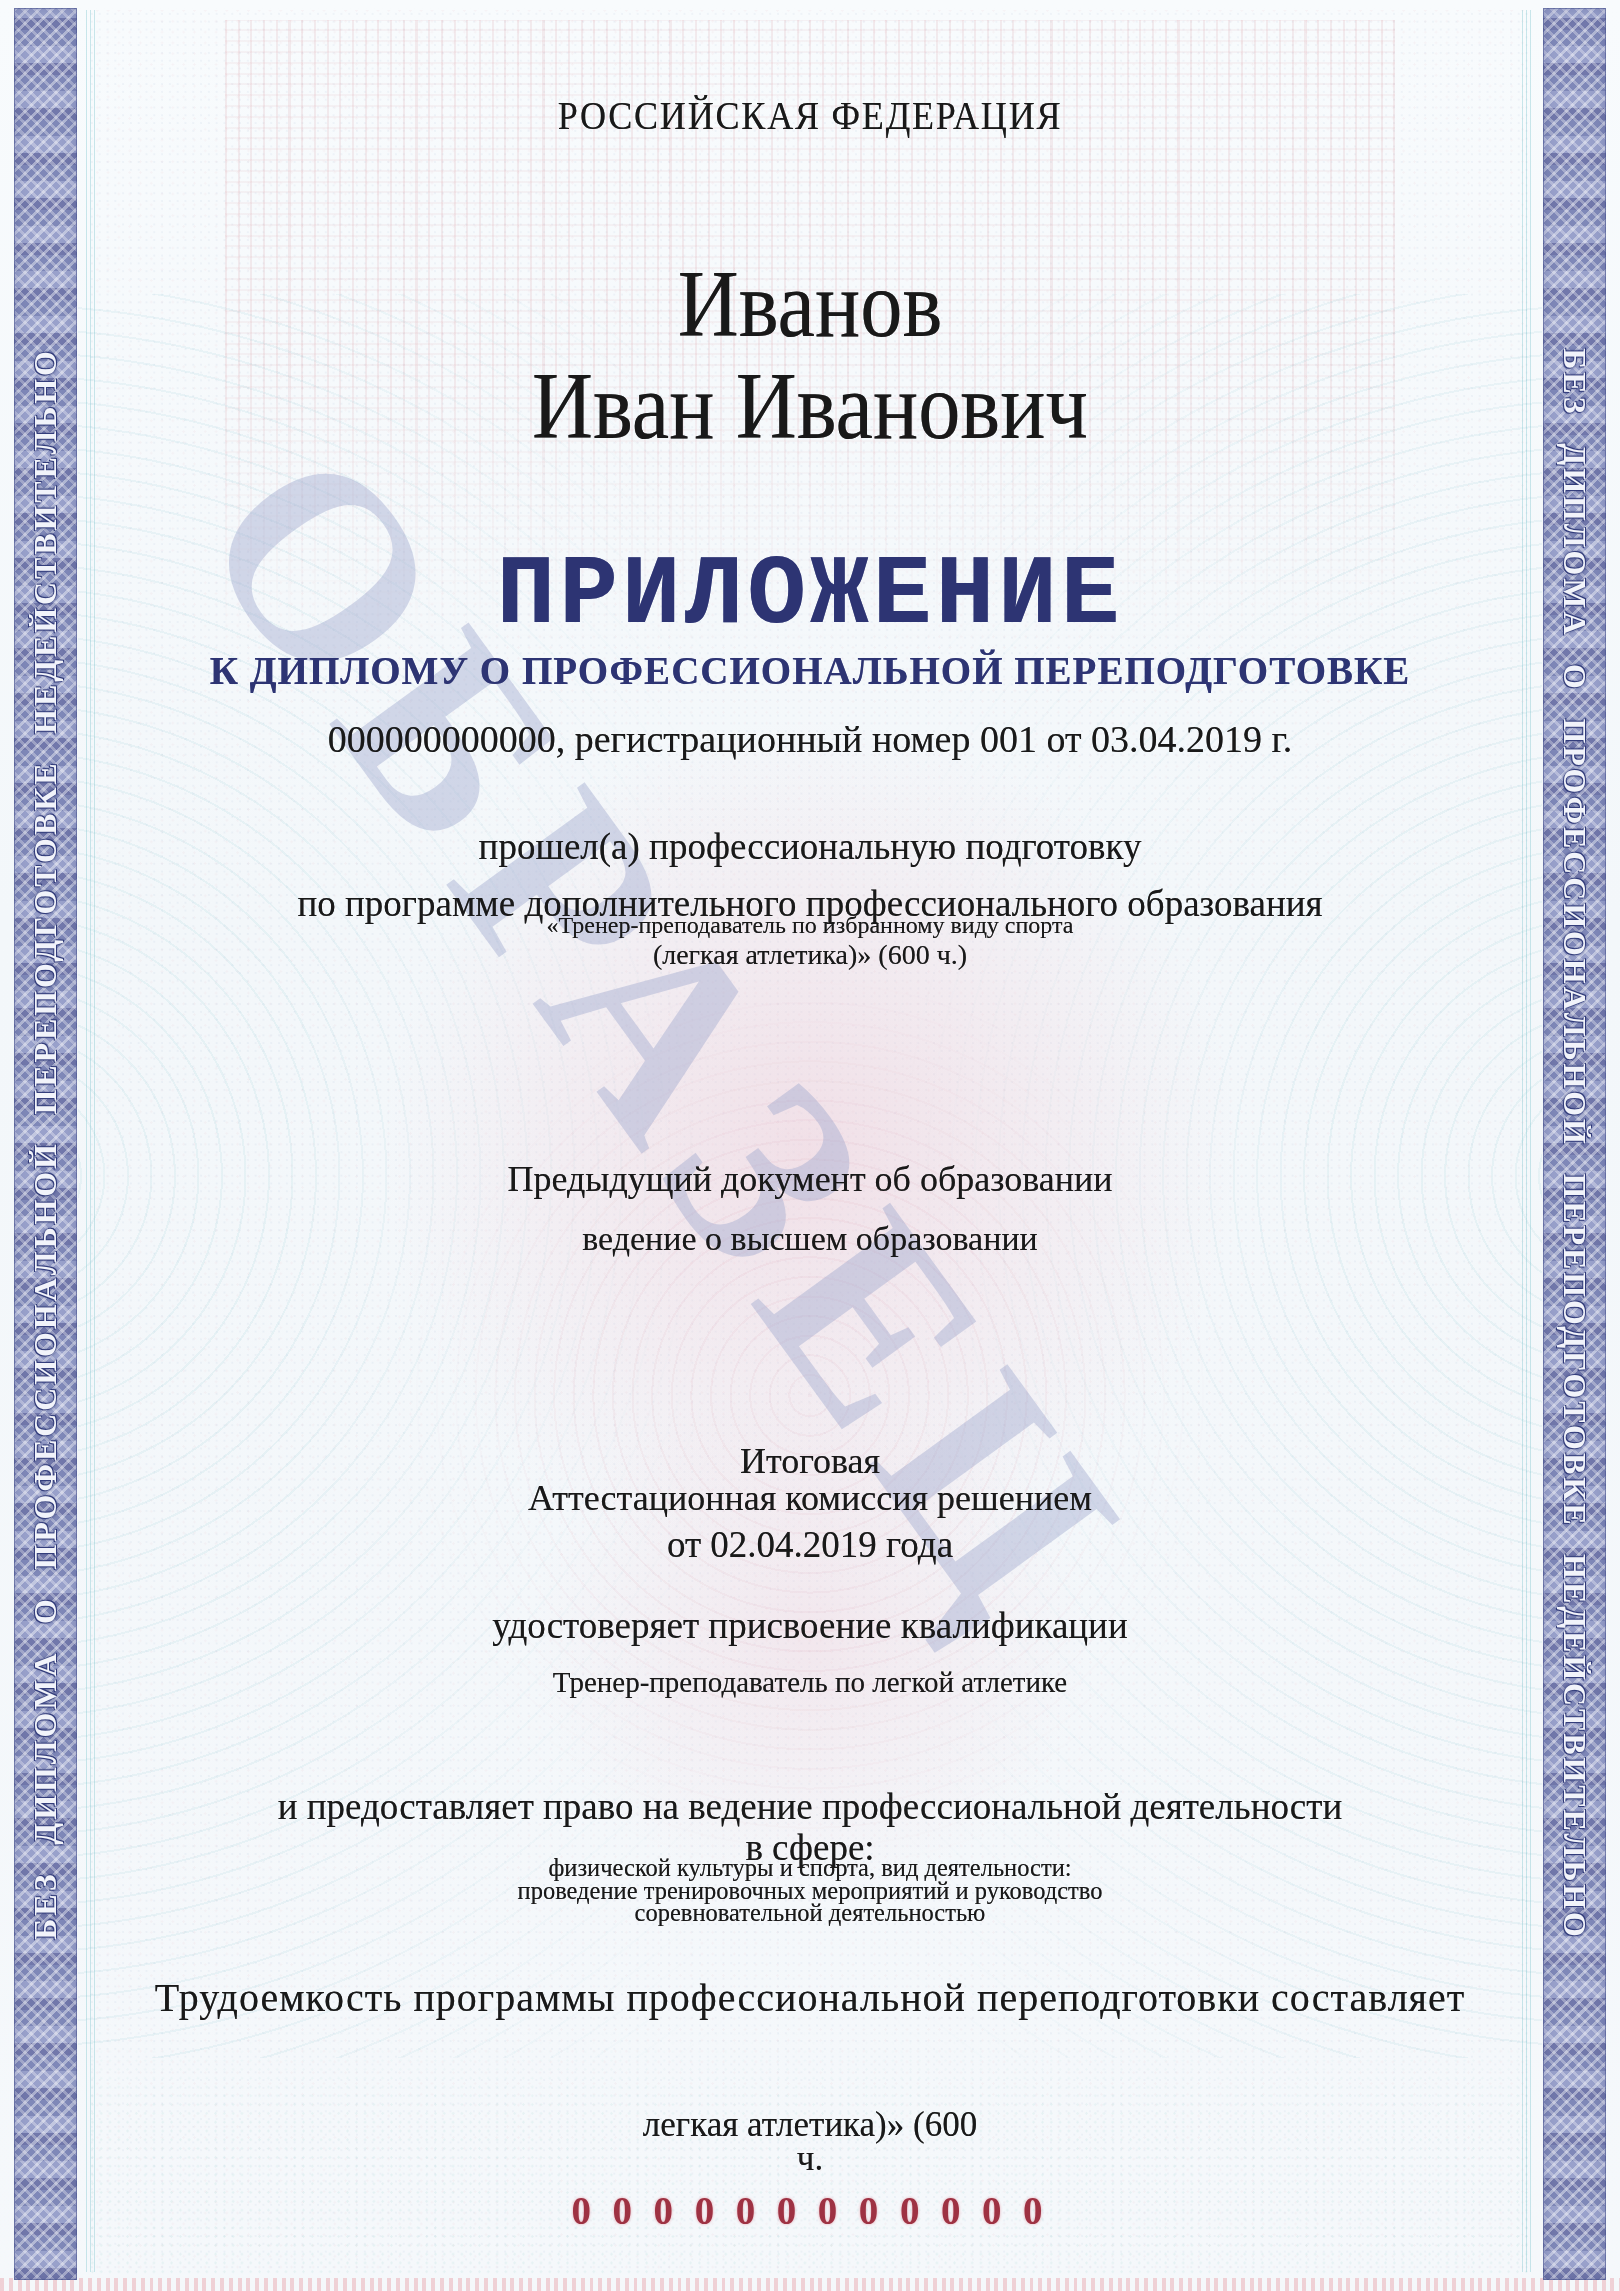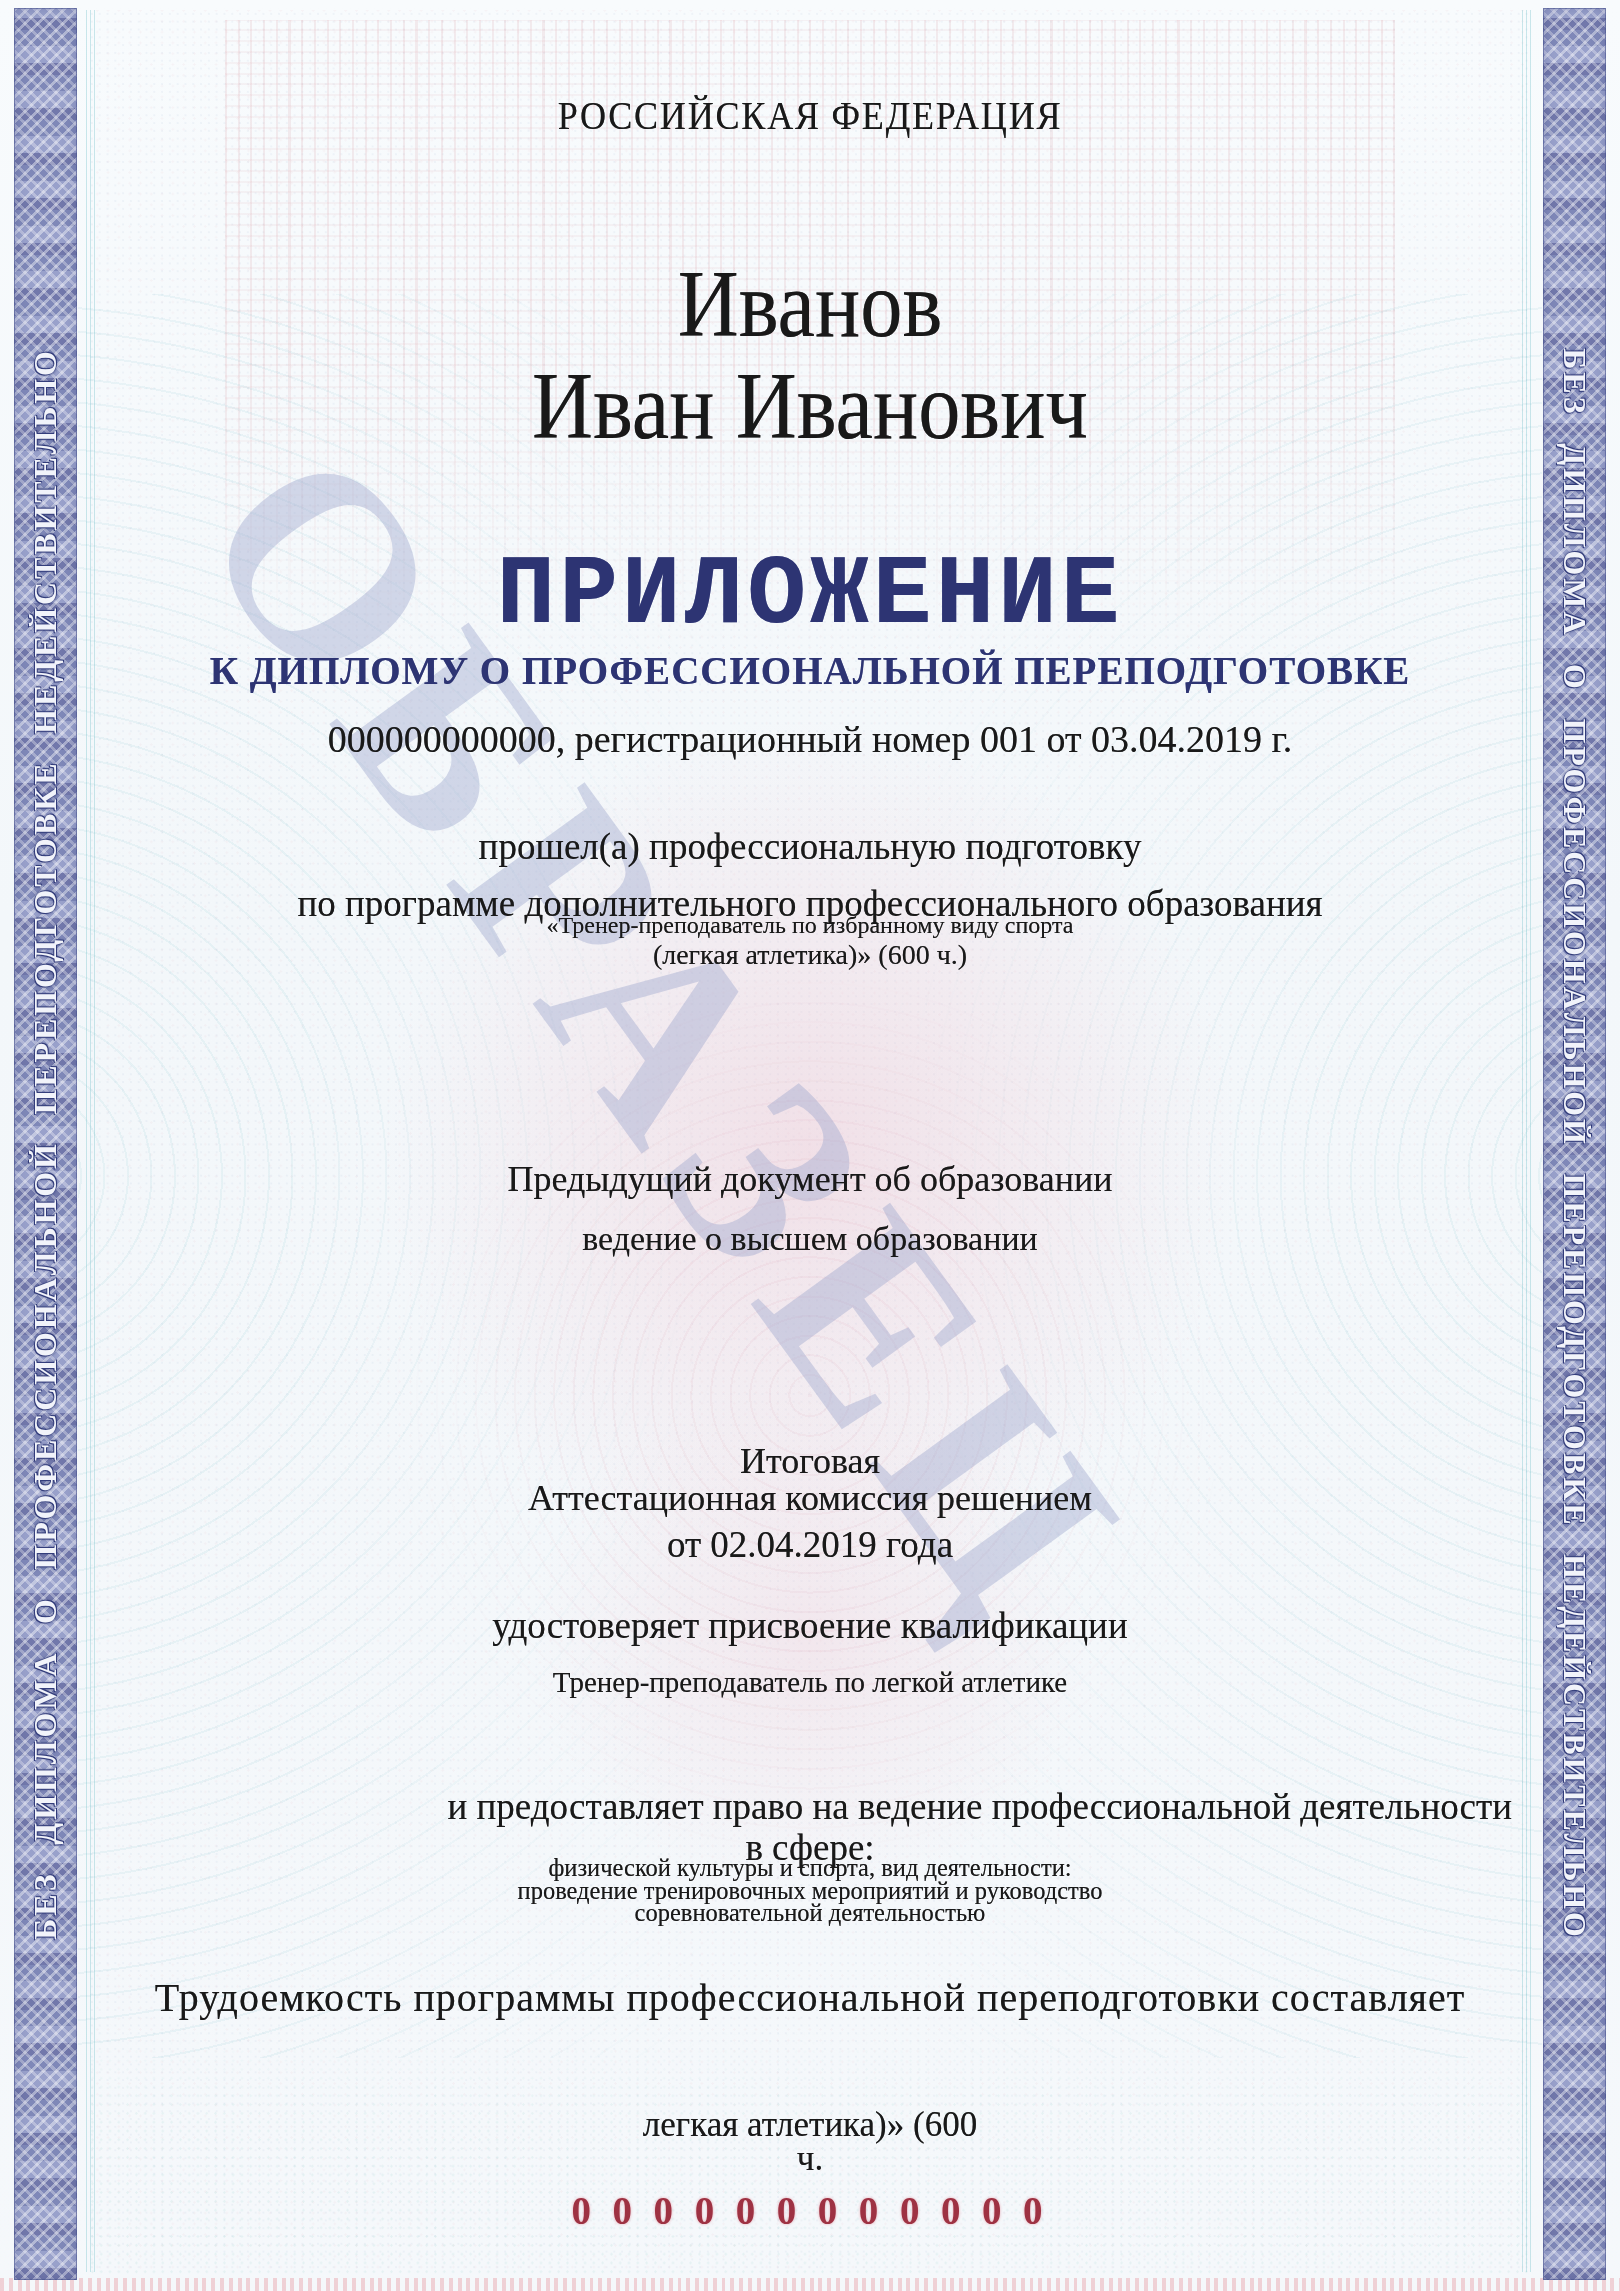--- a/index.html
+++ b/index.html
@@ -157,21 +157,21 @@
 
   <div class="line" style="top:1159px;font-size:36px;">Предыдущий документ об образовании</div>
   <div class="line" style="top:1220px;font-size:34px;">ведение о высшем образовании</div>
 
   <div class="line" style="top:1441px;font-size:36px;">Итоговая</div>
   <div class="line" style="top:1478px;font-size:36px;">Аттестационная комиссия решением</div>
   <div class="line" style="top:1524px;font-size:37px;">от 02.04.2019 года</div>
   <div class="line" style="top:1605px;font-size:37px;">удостоверяет присвоение квалификации</div>
   <div class="line" style="top:1666px;font-size:29px;">Тренер-преподаватель по легкой атлетике</div>
 
-  <div class="line" style="top:1786px;font-size:37px;text-align:right;">и предоставляет право на ведение профессиональной деятельности</div>
+  <div class="line" style="top:1786px;font-size:37px;">и предоставляет право на ведение профессиональной деятельности</div>
   <div class="line" style="top:1827px;font-size:37px;">в сфере:</div>
   <div class="line" style="top:1856px;font-size:24.5px;line-height:1.0;">физической культуры и спорта, вид деятельности:</div>
   <div class="line" style="top:1879px;font-size:24.5px;line-height:1.0;">проведение тренировочных мероприятий и руководство</div>
   <div class="line" style="top:1901px;font-size:24.5px;line-height:1.0;">соревновательной деятельностью</div>
 
   <div class="line" style="top:1976px;font-size:40px;letter-spacing:1px;">Трудоемкость программы профессиональной переподготовки составляет</div>
 
   <div class="line" style="top:2105px;font-size:35px;">легкая атлетика)» (600</div>
   <div class="line" style="top:2139px;font-size:35px;">ч.</div>
 

